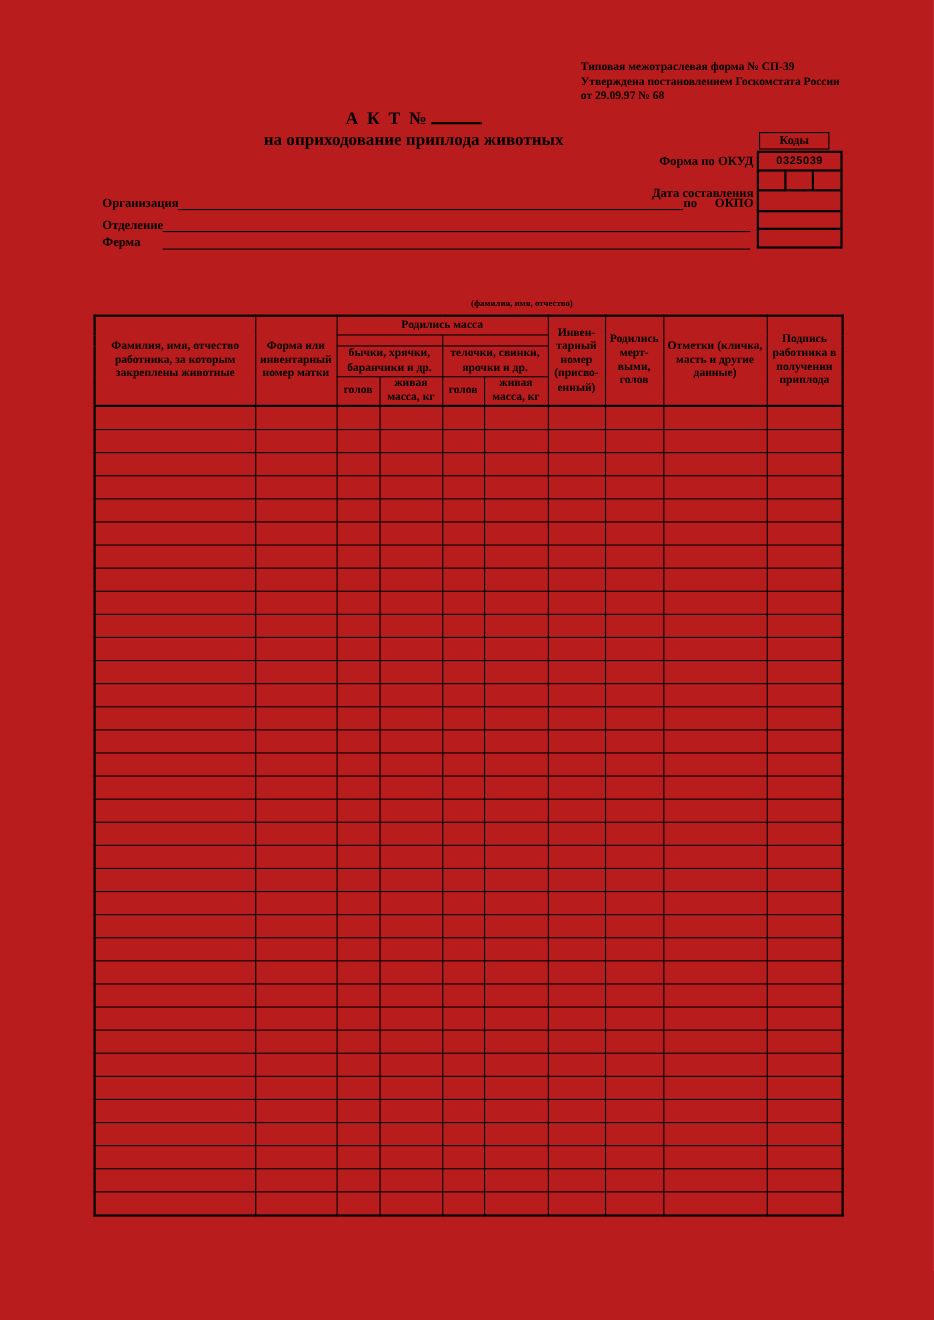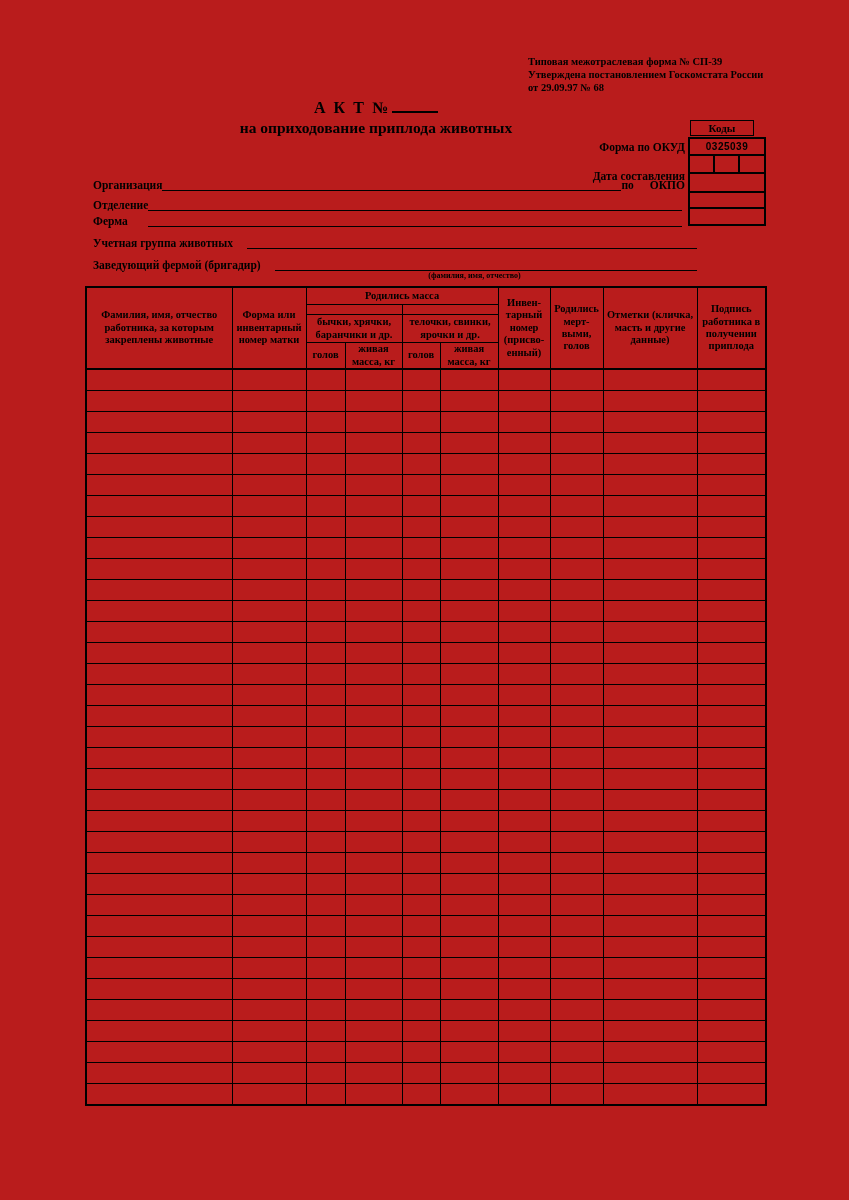--- a/index.html
+++ b/index.html
@@ -89,31 +89,21 @@
     <span>Отделение</span>
     <span class="uline"></span>
   </div>
 
   <div class="frow" style="left:93px; top:212px; width:589px;">
     <span>Ферма</span>
     <span class="gap20"></span>
     <span class="uline"></span>
   </div>
 
-  <div class="frow" style="left:93px; top:234px; width:604px;">
-    <span>Учетная группа животных</span>
-    <span class="gap14"></span>
-    <span class="uline"></span>
-  </div>
-
-  <div class="frow" style="left:93px; top:256px; width:604px;">
-    <span>Заведующий фермой (бригадир)</span>
-    <span class="gap14"></span>
-    <span class="uline"></span>
-  </div>
+
 
   <div class="fio-caption">(фамилия, имя, отчество)</div>
 
   <div class="ltable-wrap">
     <table class="ltable">
       <colgroup>
         <col style="width:146px">
           <col style="width:74px">
           <col style="width:39px">
         <col style="width:57px">

